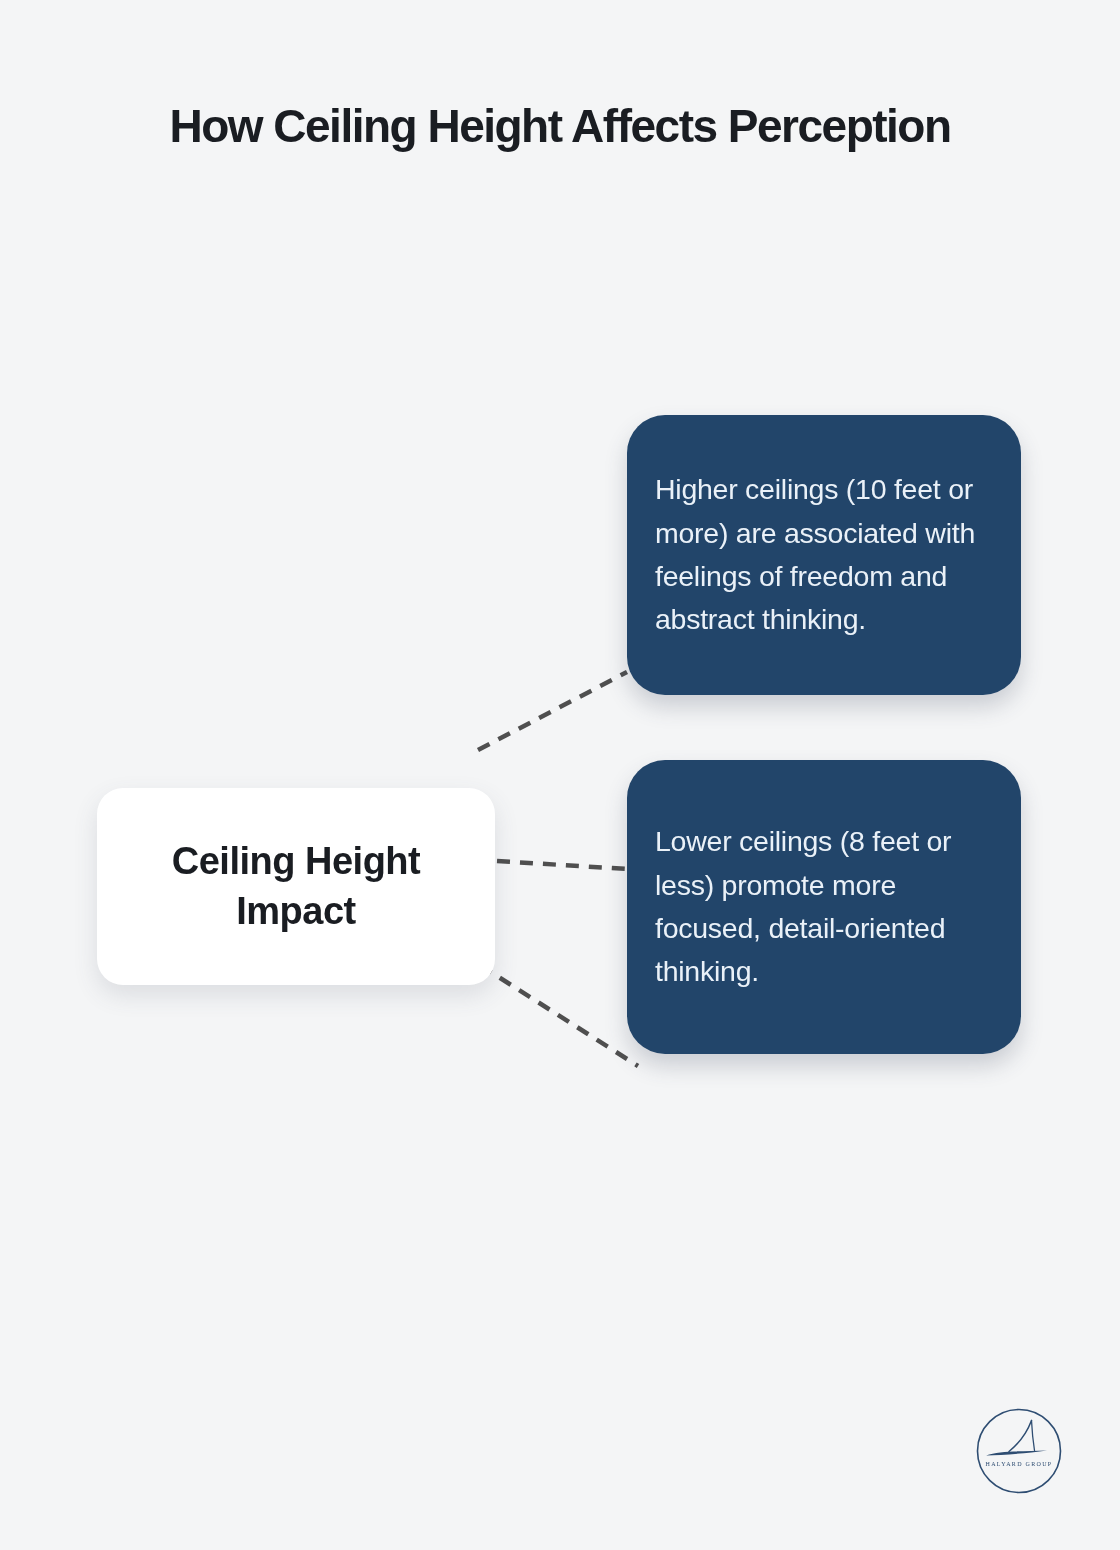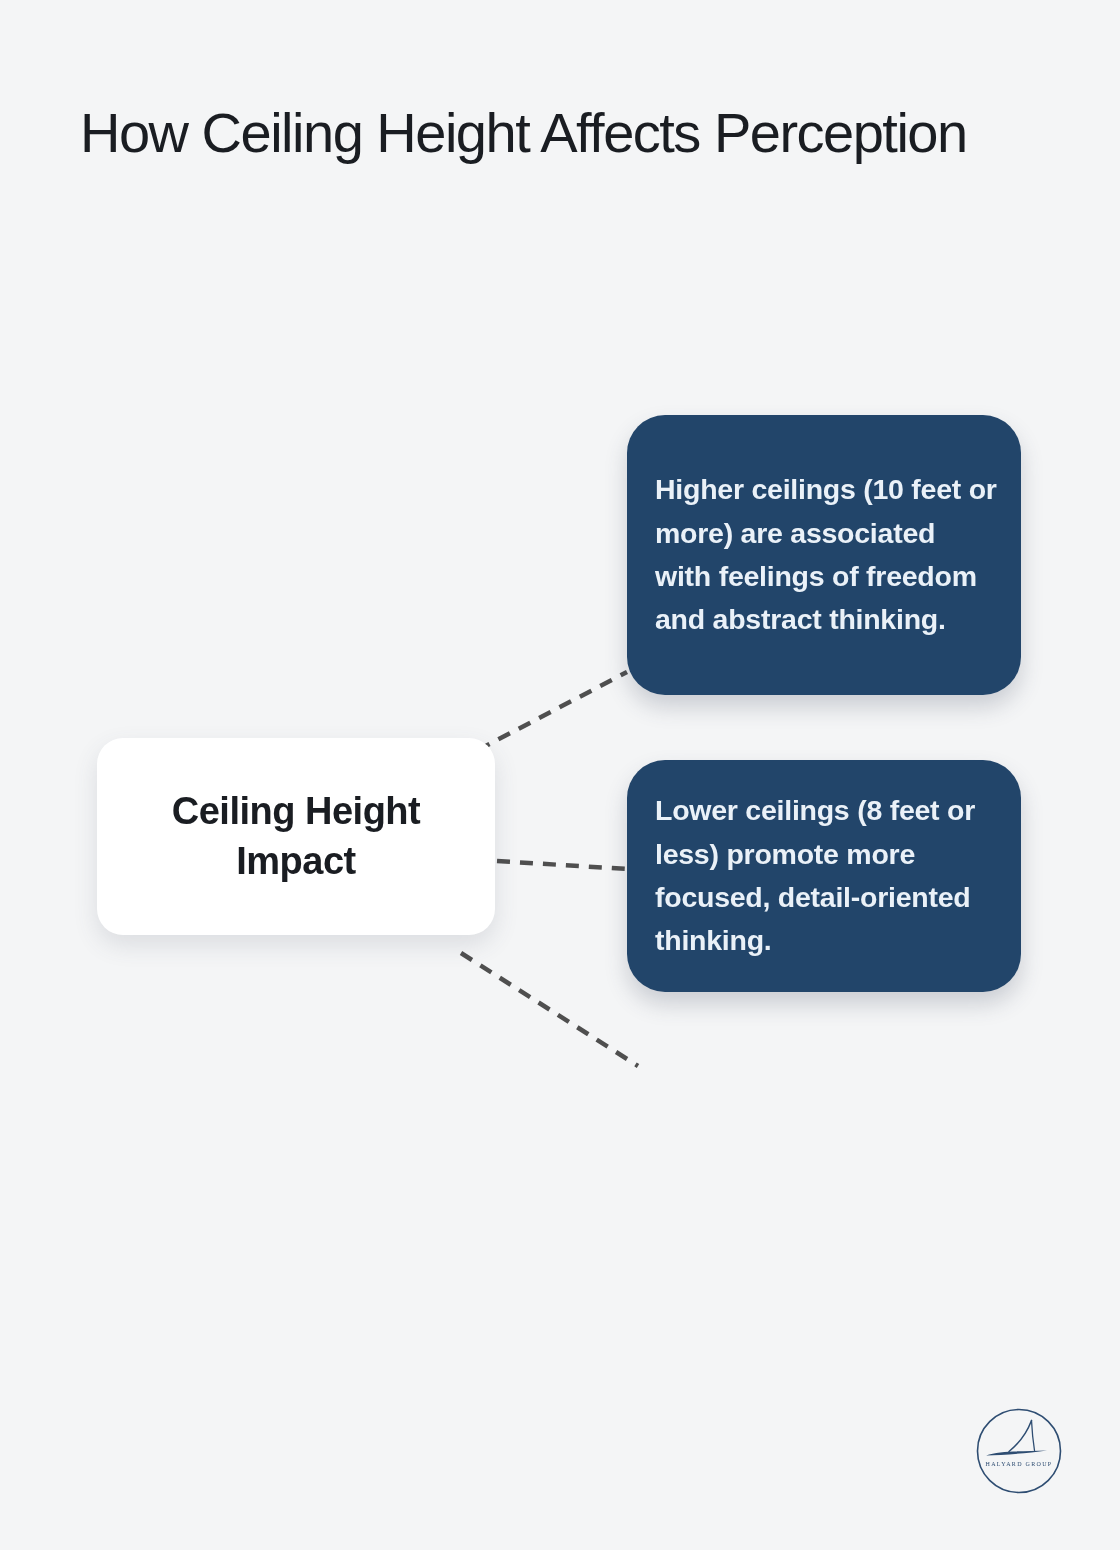--- a/index.html
+++ b/index.html
@@ -22,41 +22,41 @@
   .canvas {
     position: relative;
     width: 1120px; height: 1550px;
     background: var(--background);
   }
   .page-title {
     position: absolute;
     top: 96px; left: 0; right: 0;
     margin: 0 auto;
     max-width: 960px;
-    text-align: left;
-    font-weight: 400;
-    font-size: 56px;
+    text-align: center;
+    font-weight: 700;
+    font-size: 46px;
     line-height: 1.32;
     letter-spacing: -1.5px;
     color: var(--title-text);
   }
   .connector-svg {
     position: absolute;
     top: 0; left: 0;
     width: 1120px; height: 1550px;
     pointer-events: none;
   }
   .connector-svg line {
     stroke: var(--connector);
     stroke-width: 4.5;
     stroke-dasharray: 13 10;
   }
   .center-node {
     position: absolute;
-    left: 97px; top: 738px;
+    left: 97px; top: 788px;
     width: 398px; height: 197px;
     background: var(--center-bg);
     border-radius: 26px;
     box-shadow: 0 10px 24px rgba(70, 80, 100, 0.14);
     display: flex;
     align-items: center;
     justify-content: center;
   }
   .center-node-label {
     font-weight: 700;
@@ -76,24 +76,23 @@
     box-shadow: 0 12px 22px rgba(60, 70, 90, 0.22);
     display: flex;
     align-items: center;
     padding: 28px 24px 28px 28px;
   }
   .branch-node-text {
     color: var(--node-text);
     font-size: 28.5px;
     line-height: 1.52;
     letter-spacing: -0.25px;
-    font-weight: bold;
   }
   .branch-1 { top: 415px; height: 280px; }
-  .branch-2 { top: 760px; height: 232px; }
+  .branch-2 { top: 760px; height: 294px; }
   .branch-3 { top: 1052px; height: 245px; }
   .brand-logo {
     position: absolute;
     left: 974px; top: 1406px;
     width: 90px; height: 90px;
   }
 </style>
 </head>
 <body>
 

